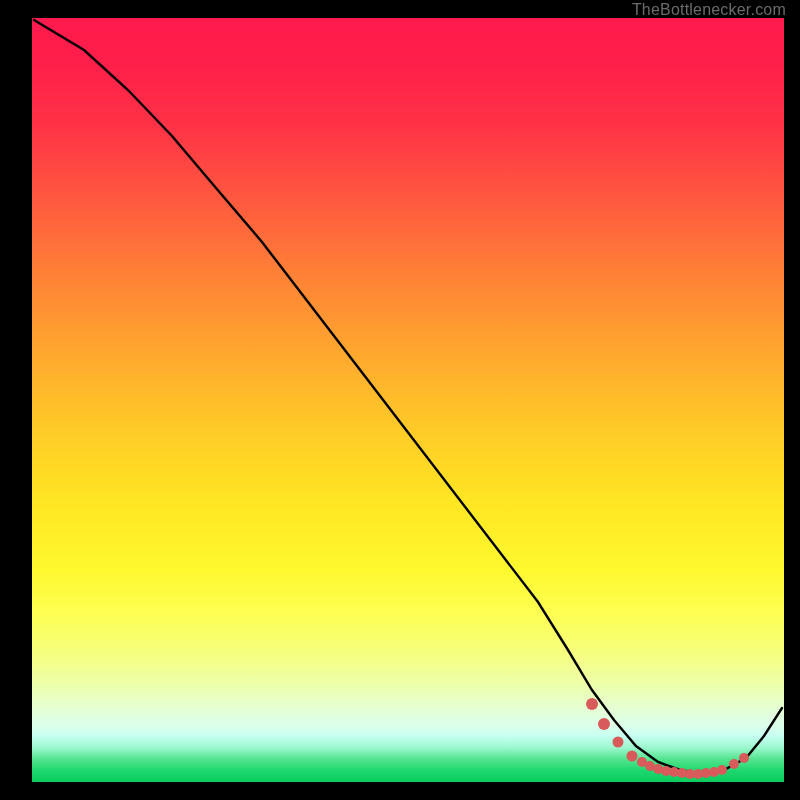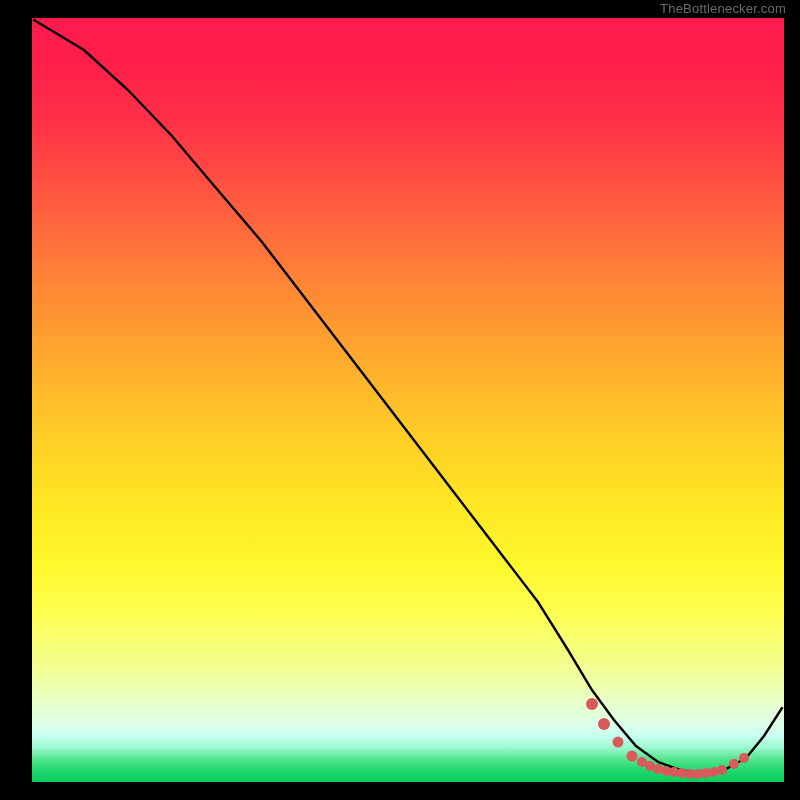--- a/index.html
+++ b/index.html
@@ -37,21 +37,21 @@
       #53e48e 97%,
       #1fd86e 98.5%,
       #0acc5c 100%
     );
   }
   .attribution {
     position: absolute;
     top: 1px;
     right: 14px;
     color: #6b6b6b;
-    font-size: 13px;
+    font-size: 16px;
     letter-spacing: 0.2px;
     font-weight: 400;
   }
   svg.plot {
     position: absolute;
     left: 0;
     top: 0;
     width: 752px;
     height: 764px;
   }

